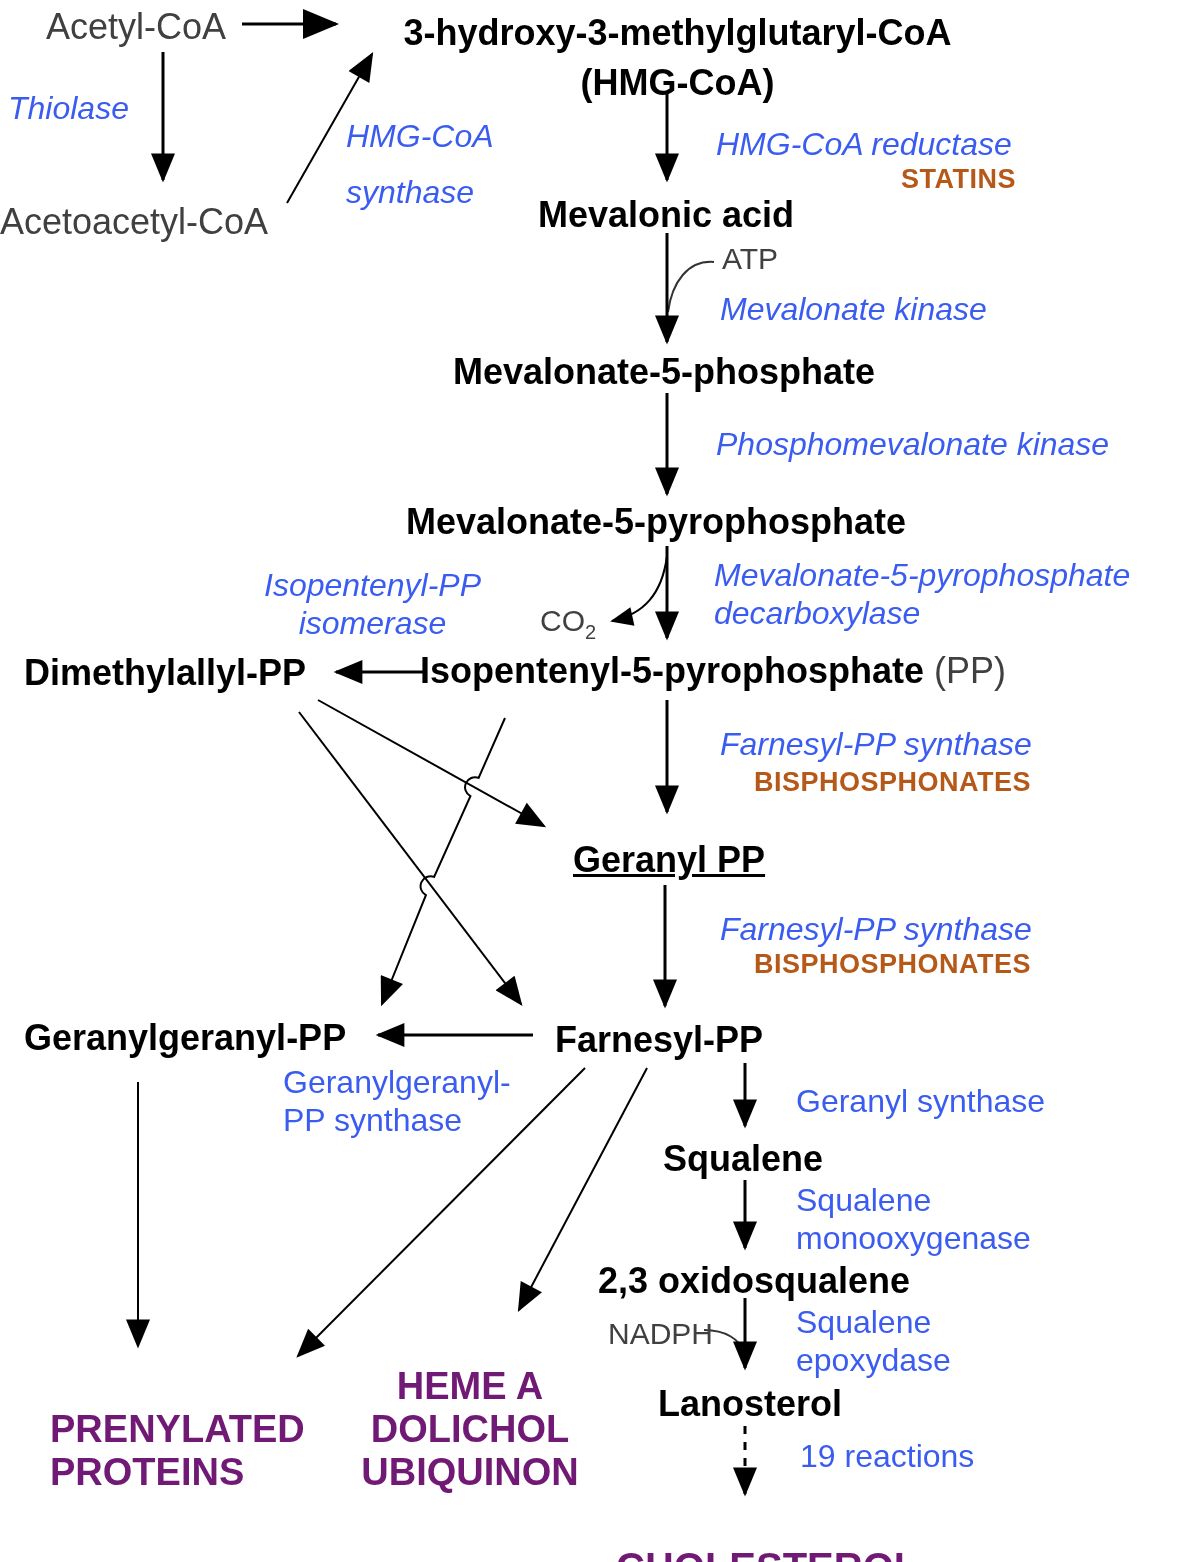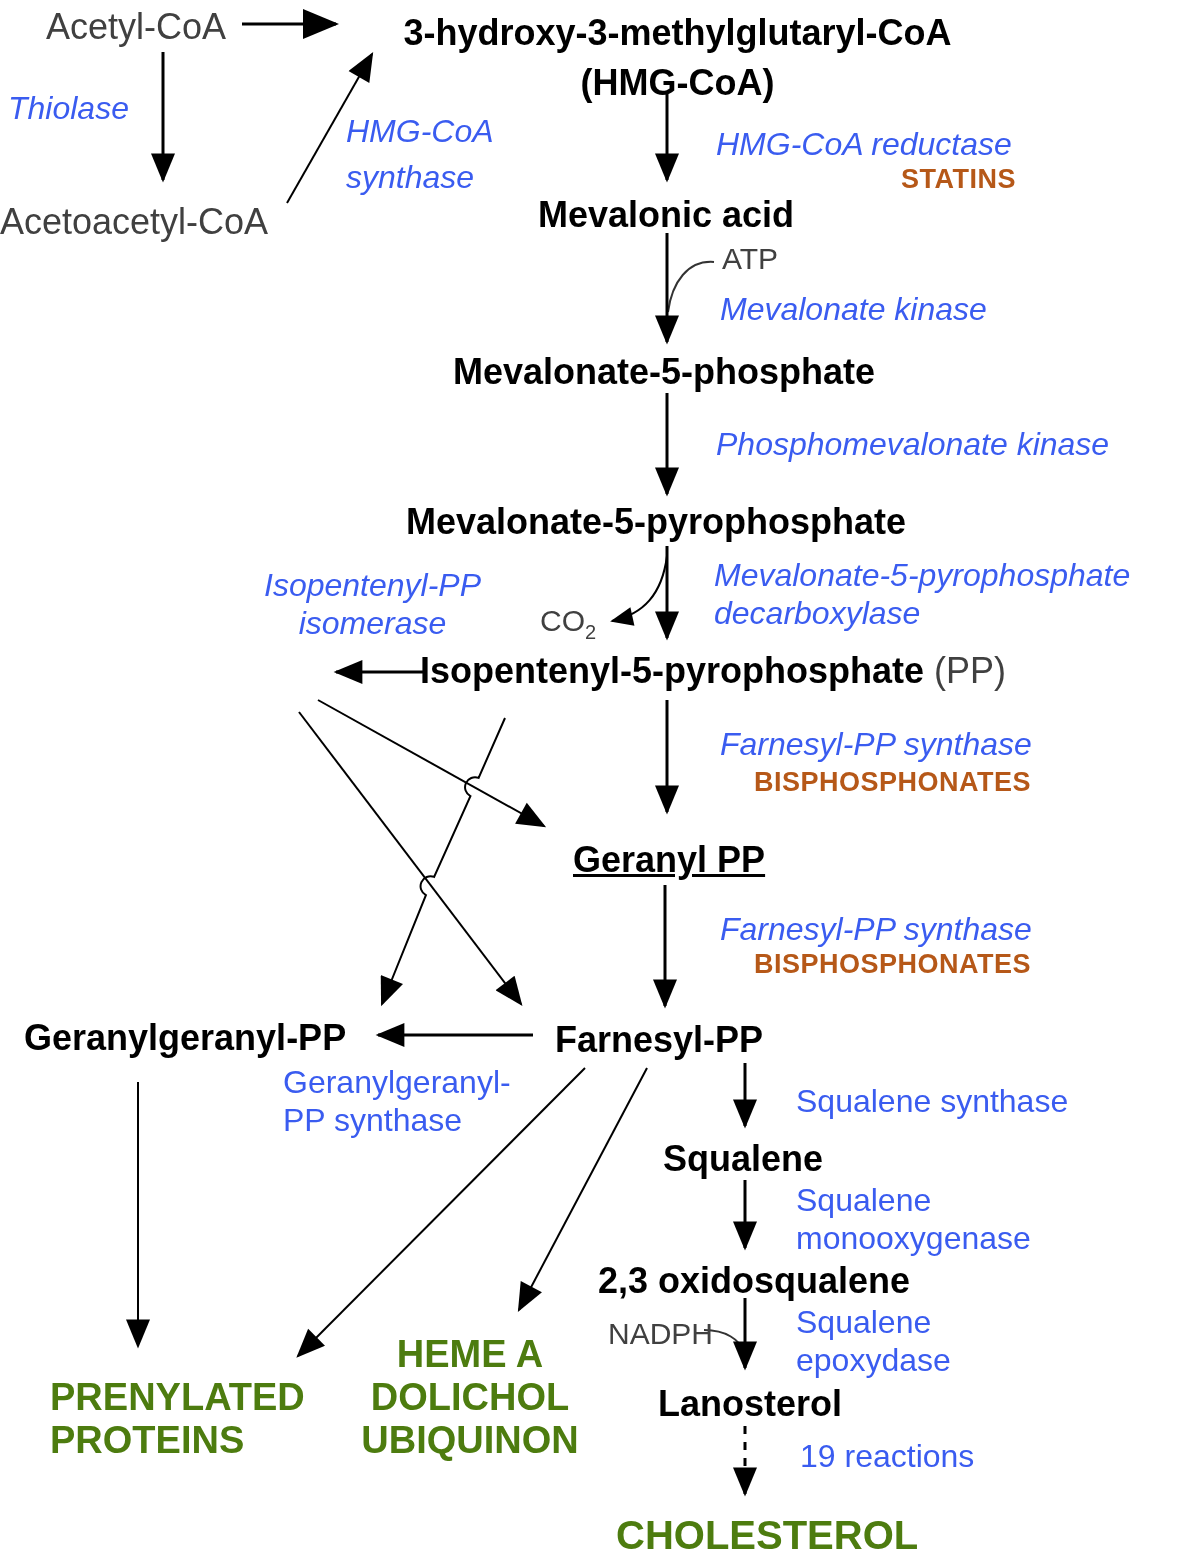--- a/index.html
+++ b/index.html
@@ -6,23 +6,23 @@
   #stage{position:relative;width:1200px;height:1562px;background:#fff;overflow:hidden;
          font-family:"Liberation Sans","DejaVu Sans",sans-serif;}
   #arrow-layer{position:absolute;left:0;top:0;}
   .lbl{position:absolute;white-space:pre-line;line-height:1.16;}
   .node{font-size:36px;font-weight:bold;color:#000;}
   .sub{font-size:36px;color:#404040;}
   .small-sub{font-size:30px;color:#404040;}
   .enz{font-size:32px;font-style:italic;color:#3a5cf0;}
   .enzu{font-size:32px;color:#3a5cf0;}
   .drug{font-size:27px;font-weight:bold;color:#b65818;letter-spacing:.5px;}
-  .prod{font-size:38px;font-weight:bold;color:#4d7c0f;}
+  .prod{font-size:38px;font-weight:bold;color:#701a75;margin-top:32px;}
   .ctr{text-align:center;}
-  .lh40{line-height:46px;}
+  .lh40{line-height:56px;}
   .lh38{line-height:38px;}
   .lh42{line-height:50px;}
   .lh43{line-height:43px;}
   .inline-row{white-space:pre;}
   .co2sub{font-size:20px;vertical-align:-8px;}
 </style>
 </head>
 <body>
 
 <div id="stage">
@@ -80,30 +80,31 @@
   <div class="lbl enz" style="left:720px;top:291px;">Mevalonate kinase</div>
   <div class="lbl node" style="left:453px;top:351px;">Mevalonate-5-phosphate</div>
   <div class="lbl enz" style="left:716px;top:426px;">Phosphomevalonate kinase</div>
   <div class="lbl node" style="left:406px;top:501px;">Mevalonate-5-pyrophosphate</div>
   <div class="lbl enz ctr lh38" style="left:255px;top:566px;width:235px;">Isopentenyl-PP
 isomerase</div>
   <div class="lbl small-sub" style="left:540px;top:604px;"><span>CO</span><span class="co2sub">2</span></div>
   <div class="lbl enz lh38" style="left:714px;top:556px;">Mevalonate-5-pyrophosphate
 decarboxylase</div>
   <div class="lbl inline-row" style="left:420px;top:650px;"><span class="node">Isopentenyl-5-pyrophosphate</span><span class="sub"> (PP)</span></div>
+  <div class="lbl node" style="left:24px;top:652px;">Dimethylallyl-PP</div>
   <div class="lbl enz" style="left:720px;top:726px;">Farnesyl-PP synthase</div>
   <div class="lbl drug" style="left:754px;top:767px;">BISPHOSPHONATES</div>
   <div class="lbl node" style="left:573px;top:839px;text-decoration:underline;">Geranyl PP</div>
   <div class="lbl enz" style="left:720px;top:911px;">Farnesyl-PP synthase</div>
   <div class="lbl drug" style="left:754px;top:949px;">BISPHOSPHONATES</div>
   <div class="lbl node" style="left:24px;top:1017px;">Geranylgeranyl-PP</div>
   <div class="lbl node" style="left:555px;top:1019px;">Farnesyl-PP</div>
   <div class="lbl enzu lh38" style="left:283px;top:1063px;">Geranylgeranyl-
 PP synthase</div>
-  <div class="lbl enzu" style="left:796px;top:1083px;">Squalene synthase</div>
+  <div class="lbl enzu" style="left:796px;top:1083px;">Geranyl synthase</div>
   <div class="lbl node" style="left:663px;top:1138px;">Squalene</div>
   <div class="lbl enzu lh38" style="left:796px;top:1181px;">Squalene
 monooxygenase</div>
   <div class="lbl node" style="left:598px;top:1260px;">2,3 oxidosqualene</div>
   <div class="lbl small-sub" style="left:594px;top:1317px;margin-left:14px;">NADPH</div>
   <div class="lbl enzu lh38" style="left:796px;top:1303px;">Squalene
 epoxydase</div>
   <div class="lbl node" style="left:658px;top:1383px;">Lanosterol</div>
   <div class="lbl enzu" style="left:800px;top:1438px;">19 reactions</div>
   <div class="lbl prod" style="left:616px;top:1512px;font-size:40px;">CHOLESTEROL</div>

